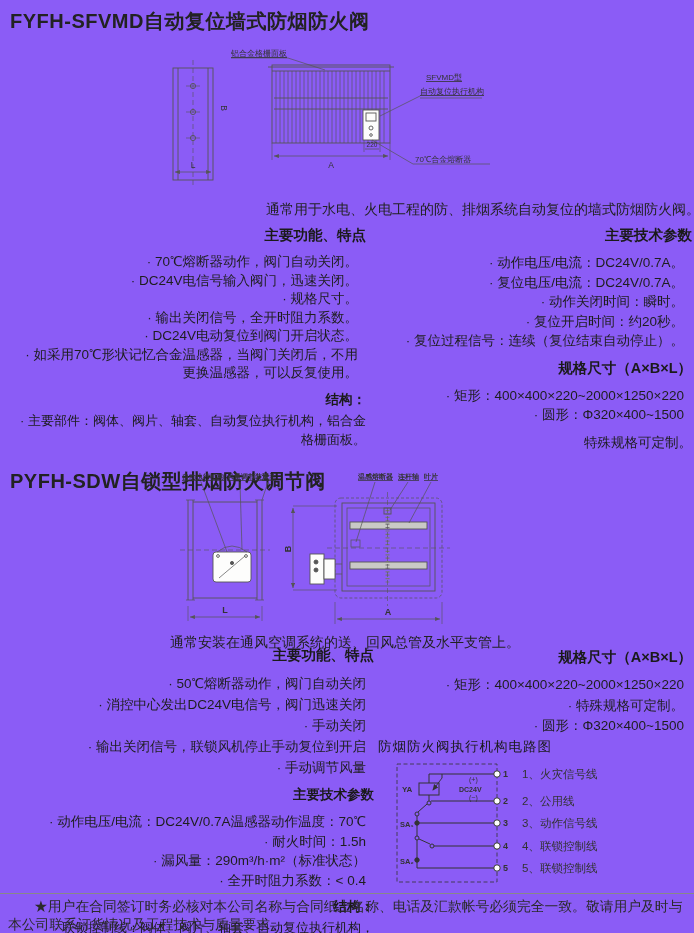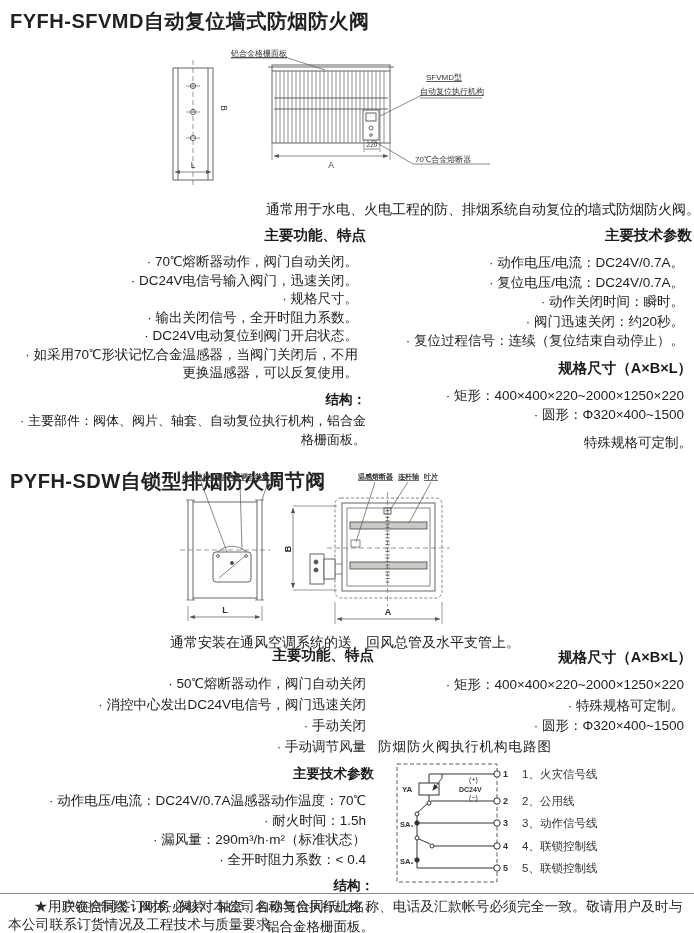--- a/index.html
+++ b/index.html
@@ -1,16 +1,16 @@
 <!DOCTYPE html>
 <html><head>
 <meta charset="utf-8">
 <style>
   html,body{margin:0;padding:0;background:#e8e8e8;}
-  .page{position:relative;width:694px;height:933px;background:#ffffff;color:#1c1c1c;
+  .page{position:relative;width:694px;height:933px;background:#8b5cf6;color:#1c1c1c;
         font-family:"Liberation Sans",sans-serif;overflow:hidden;margin:0 auto;}
   .title{position:absolute;font-size:20px;font-weight:bold;letter-spacing:.5px;color:#222;white-space:nowrap;}
   #title1{left:10px;top:8px;}
   #title2{left:10px;top:468px;}
   .caption{position:absolute;font-size:14px;color:#222;}
   #cap1{left:12px;top:201px;width:688px;text-align:right;}
   #cap2{left:110px;top:634px;width:470px;text-align:center;}
   .col{position:absolute;text-align:right;}
   #s1-left{left:8px;top:226px;width:358px;}
   #s1-right{left:372px;top:226px;width:320px;}
@@ -111,21 +111,21 @@
     <p class="struct-line">主要部件：阀体、阀片、轴套、自动复位执行机构，铝合金格栅面板。</p>
   </div>
 
   <div id="s1-right" class="col">
     <h2>主要技术参数</h2>
     <ul>
 
     <li>动作电压/电流：DC24V/0.7A。</li>
         <li>复位电压/电流：DC24V/0.7A。</li>
         <li>动作关闭时间：瞬时。</li>
-        <li>阀门迅速关闭：约20秒。</li>
+        <li>复位开启时间：约20秒。</li>
         <li>复位过程信号：连续（复位结束自动停止）。</li>
       </ul>
     <h2 style="margin:4px 0 3px 0">规格尺寸（A×B×L）</h2>
     <ul>
 
     <li>矩形：400×400×220~2000×1250×220</li>
         <li>圆形：Φ320×400~1500</li>
       </ul>
     <p class="spec-note">特殊规格可定制。</p>
   </div>
@@ -191,20 +191,21 @@
 
   <div id="cap2" class="caption">通常安装在通风空调系统的送、回风总管及水平支管上。</div>
 
   <div id="s2-left" class="col">
     <h2>主要功能、特点</h2>
     <ul>
 
     <li>50℃熔断器动作，阀门自动关闭</li>
         <li>消控中心发出DC24V电信号，阀门迅速关闭</li>
         <li>手动关闭</li>
+        <li>输出关闭信号，联锁风机停止手动复位到开启</li>
         <li>手动调节风量</li>
       </ul>
     <div class="subhead">主要技术参数</div>
     <ul class="tight">
 
     <li>动作电压/电流：DC24V/0.7A温感器动作温度：70℃</li>
         <li>耐火时间：1.5h</li>
         <li>漏风量：290m³/h·m²（标准状态）</li>
         <li>全开时阻力系数：&lt; 0.4</li>
       </ul>

